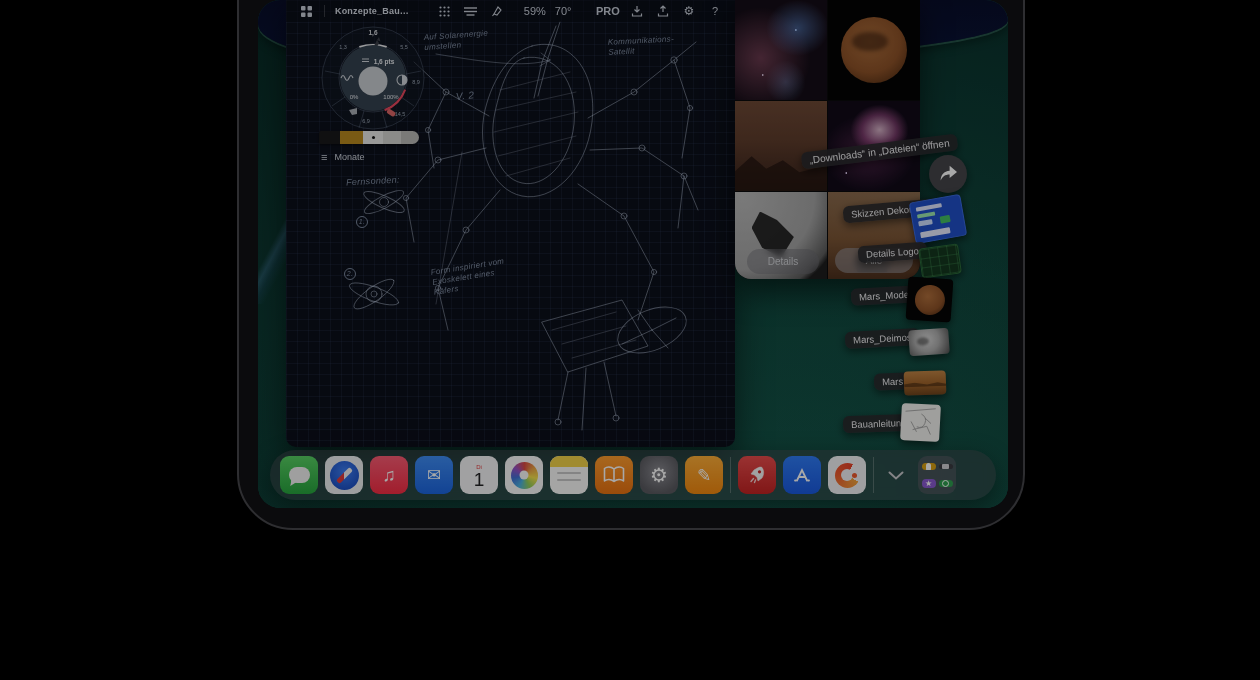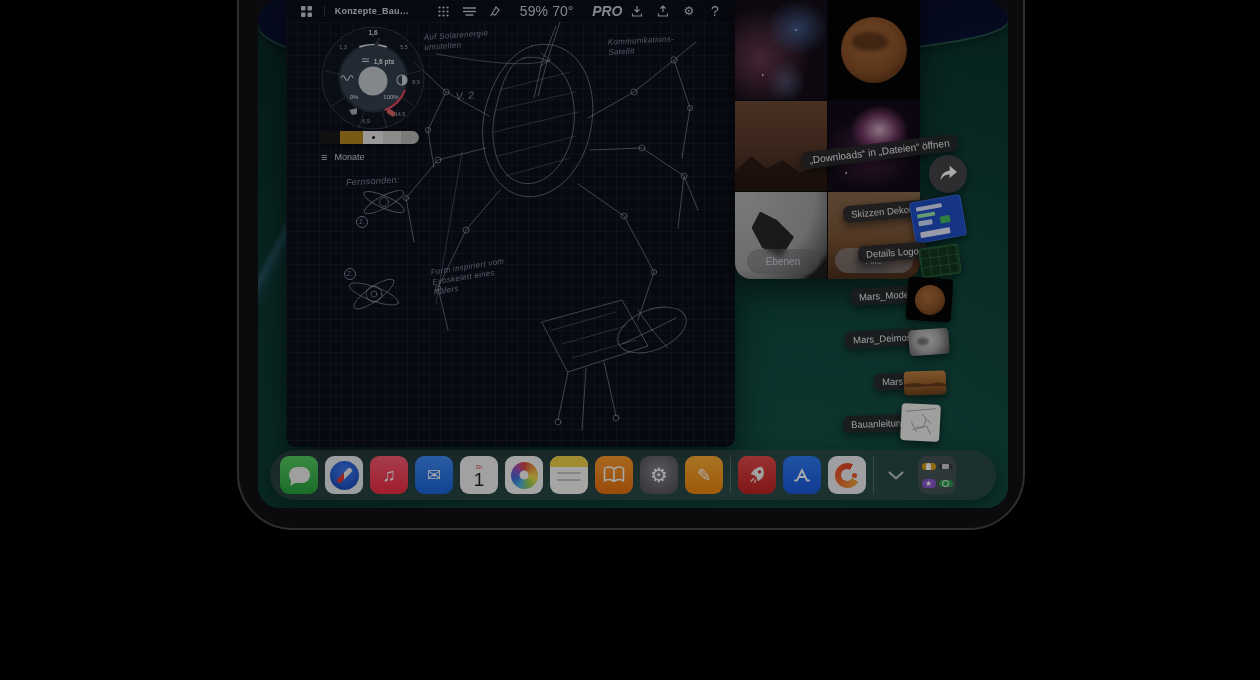--- a/index.html
+++ b/index.html
@@ -34,21 +34,21 @@
                      linear-gradient(90deg, rgba(96,126,178,.10) 1px, transparent 1px);
     background-size:11px 11px;}
   .sketch{position:absolute;inset:0;}
 
   
   .cbar{position:absolute;left:0;top:0;right:0;height:22px;display:flex;align-items:center;
     padding:0 12px;gap:10px;background:rgba(9,13,22,.55);color:#c6ccd6;font-size:9px;z-index:5;}
   .cbar .ttl{font-weight:bold;letter-spacing:.2px;color:#d4d9e2;}
   .cbar .sp{flex:1;}
   .cbtn{display:flex;align-items:center;justify-content:center;height:18px;min-width:16px;
-    color:#c6ccd6;font-size:14px;}
+    color:#c6ccd6;font-size:11px;}
   .cbtn svg{display:block;}
   .vdiv{width:1px;height:12px;background:rgba(255,255,255,.18);}
 
   
   .hand{position:absolute;font-style:italic;font-size:8px;line-height:1.25;color:#97a6bd;
     opacity:.8;letter-spacing:.3px;z-index:4;}
   .circled{display:inline-flex;align-items:center;justify-content:center;width:12px;height:12px;
     border:1px solid #97a6bd;border-radius:50%;font-size:7px;}
 
   
@@ -285,21 +285,21 @@
         <span class="cbtn">
           <svg width="12" height="12" viewBox="0 0 12 12" stroke="#c6ccd6" stroke-width="1.1" fill="none">
             <path d="M3 9 L7 2 L10 5 L6 10 Z"></path>
               <line x1="3" y1="9" x2="1.5" y2="11"></line>
           </svg>
           </span>
         <span class="sp"></span>
         <span class="cbtn">59%</span>
         <span class="cbtn">70°</span>
         <span style="width:6px"></span>
-        <span class="cbtn" style="font-weight:bold;font-style:italic;">PRO</span>
+        <span class="cbtn" style="font-weight:bold;">PRO</span>
         <span class="cbtn">
           <svg width="12" height="12" viewBox="0 0 12 12" stroke="#c6ccd6" stroke-width="1.2" fill="none">
             <path d="M6 1 V7 M3.5 4.5 L6 7 L8.5 4.5"></path>
               <path d="M1.5 8.5 V11 H10.5 V8.5"></path>
           </svg>
           </span>
         <span class="cbtn">
           <svg width="12" height="12" viewBox="0 0 12 12" stroke="#c6ccd6" stroke-width="1.2" fill="none">
             <path d="M6 7 V1 M3.5 3.5 L6 1 L8.5 3.5"></path>
               <path d="M1.5 8.5 V11 H10.5 V8.5"></path>
@@ -371,21 +371,21 @@
       <div class="pgrid">
         <div class="pcell ph-flame"></div>
         <div class="pcell ph-globe">
             <div class="globe"></div>
           </div>
         <div class="pcell ph-msurf"></div>
         <div class="pcell ph-orion"></div>
         <div class="pcell ph-craft"></div>
         <div class="pcell ph-rover"></div>
       </div>
-      <div class="seg-pill" id="seg-months">Ebenen</div>
+      <div class="seg-pill" id="seg-months">Details</div>
       <div class="seg-pill" id="seg-all">Alle</div>
     </div>
 
     <div id="drag-layer">
 
       <div class="dlabel" style="left:543px;top:143px;transform:rotate(-7deg);font-size:10px;">„Downloads“ in „Dateien“ öffnen</div>
 
       <div id="share-badge">
         <svg width="20" height="18" viewBox="0 0 24 22" fill="#fff">
           <path d="M14 1 L23 8.5 L14 16 L14 11.5 C8.5 11.5 5 14 3 19 C3.2 12 7 7.5 14 7 Z"></path>

